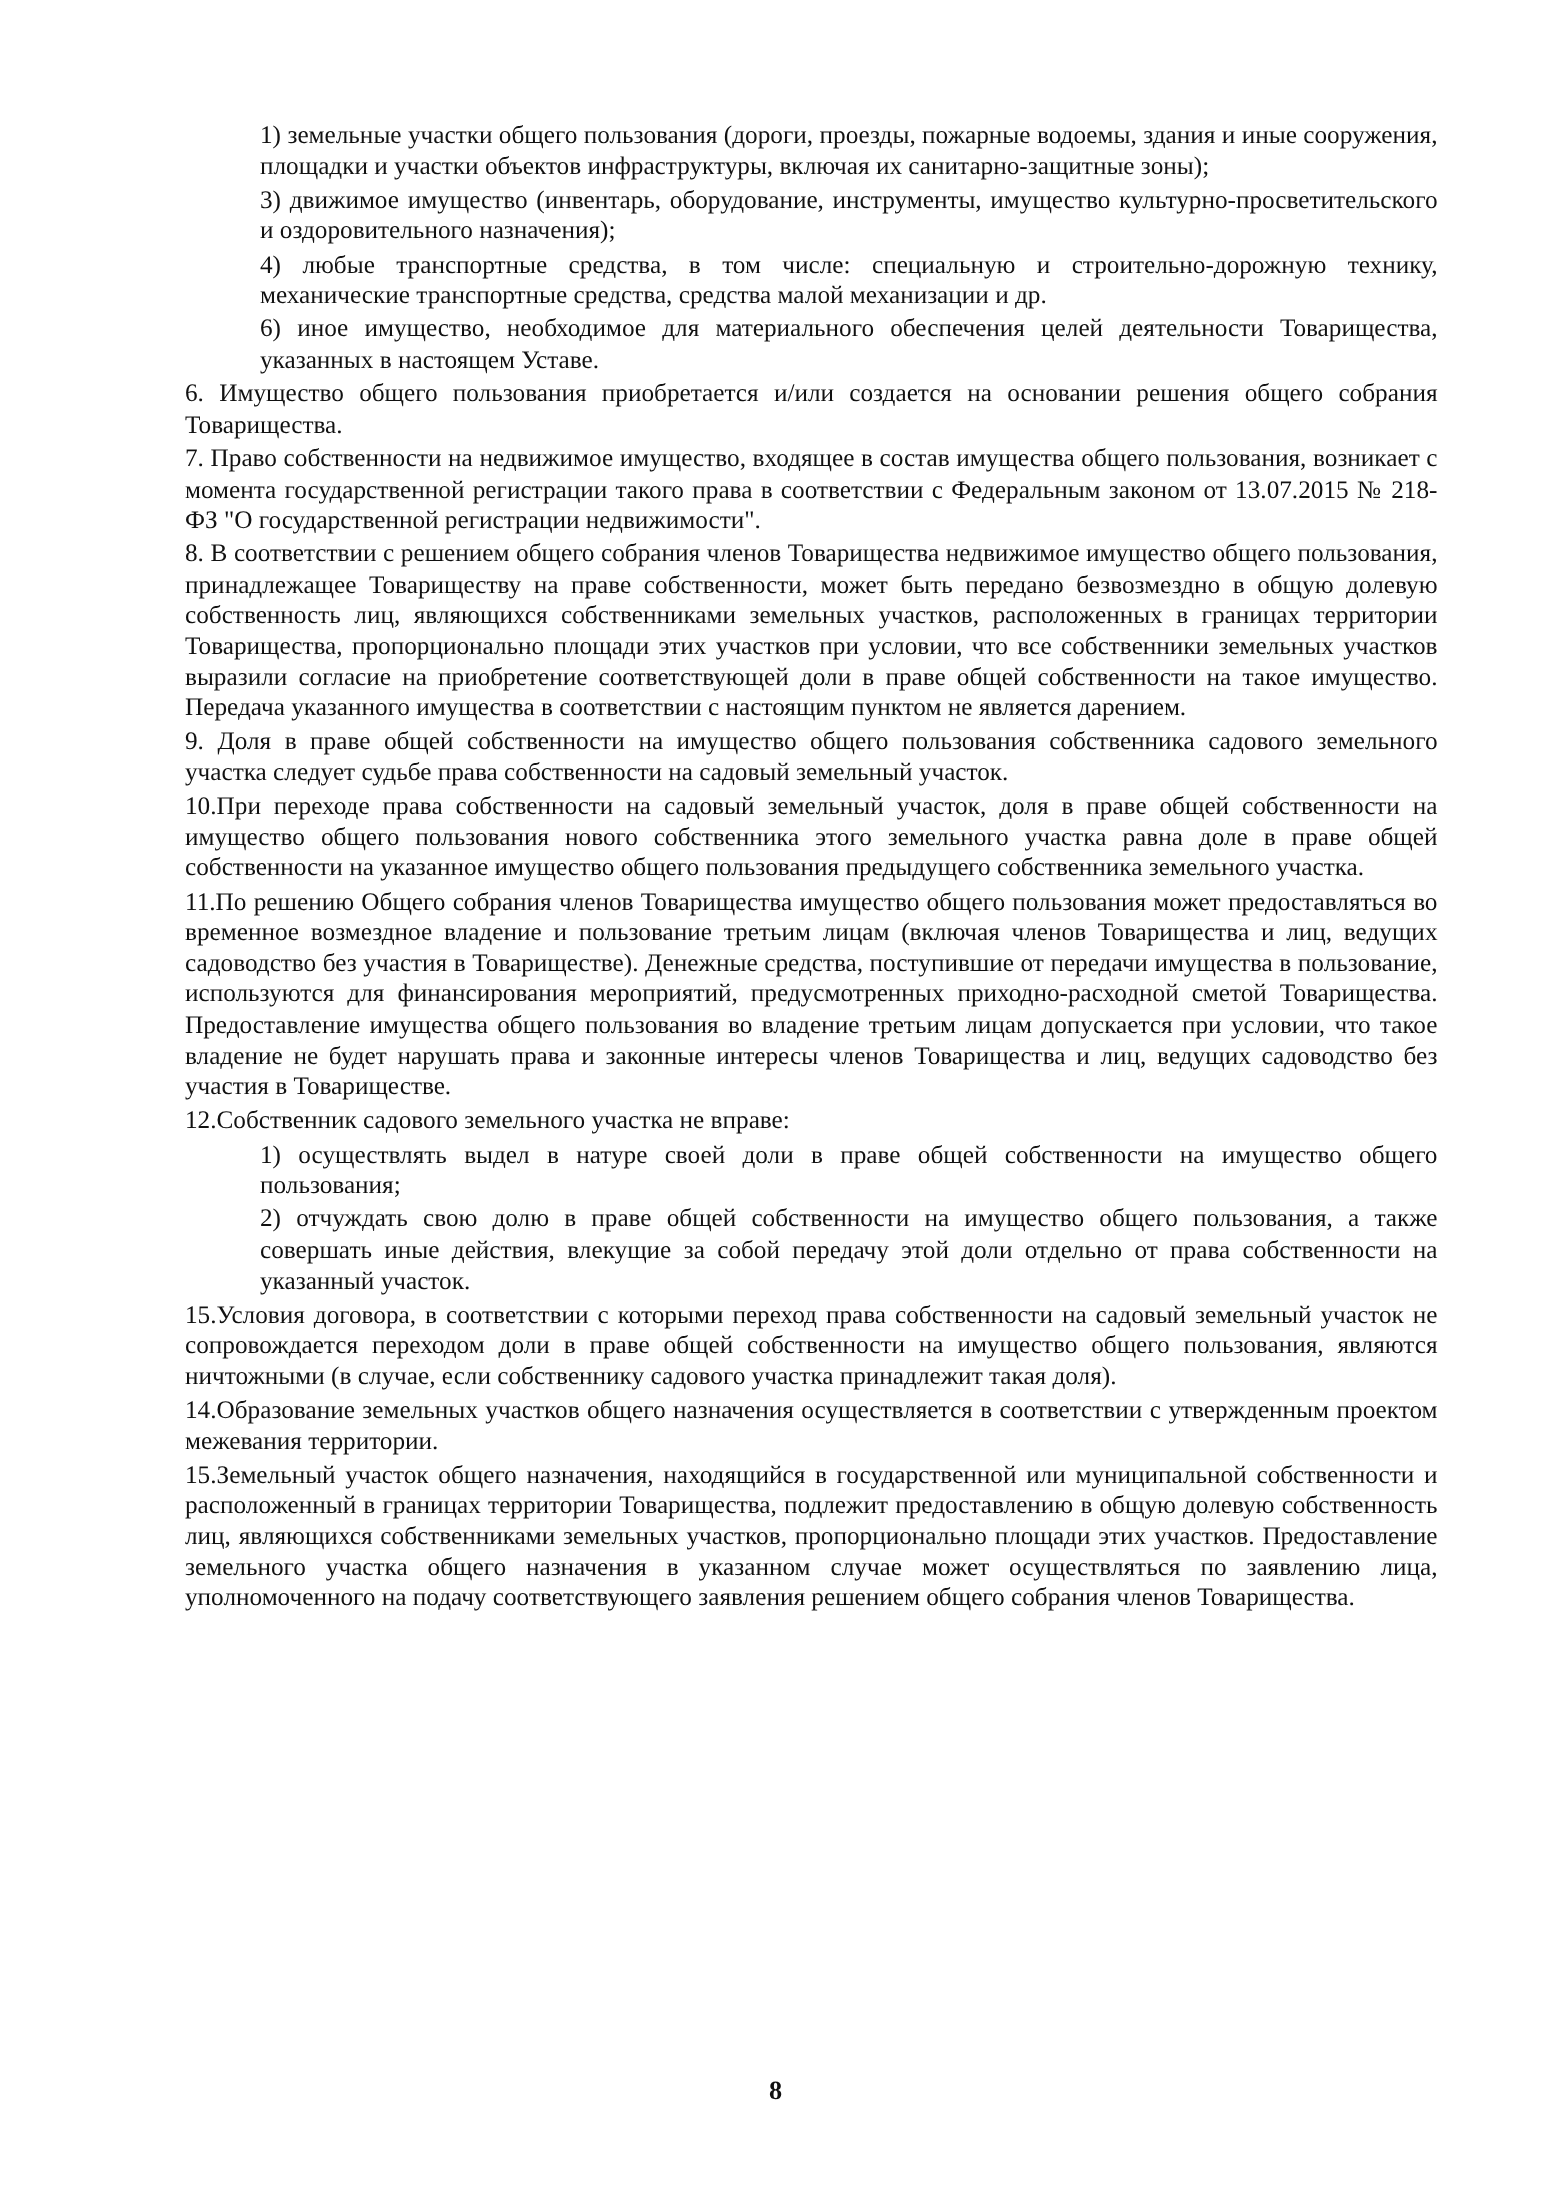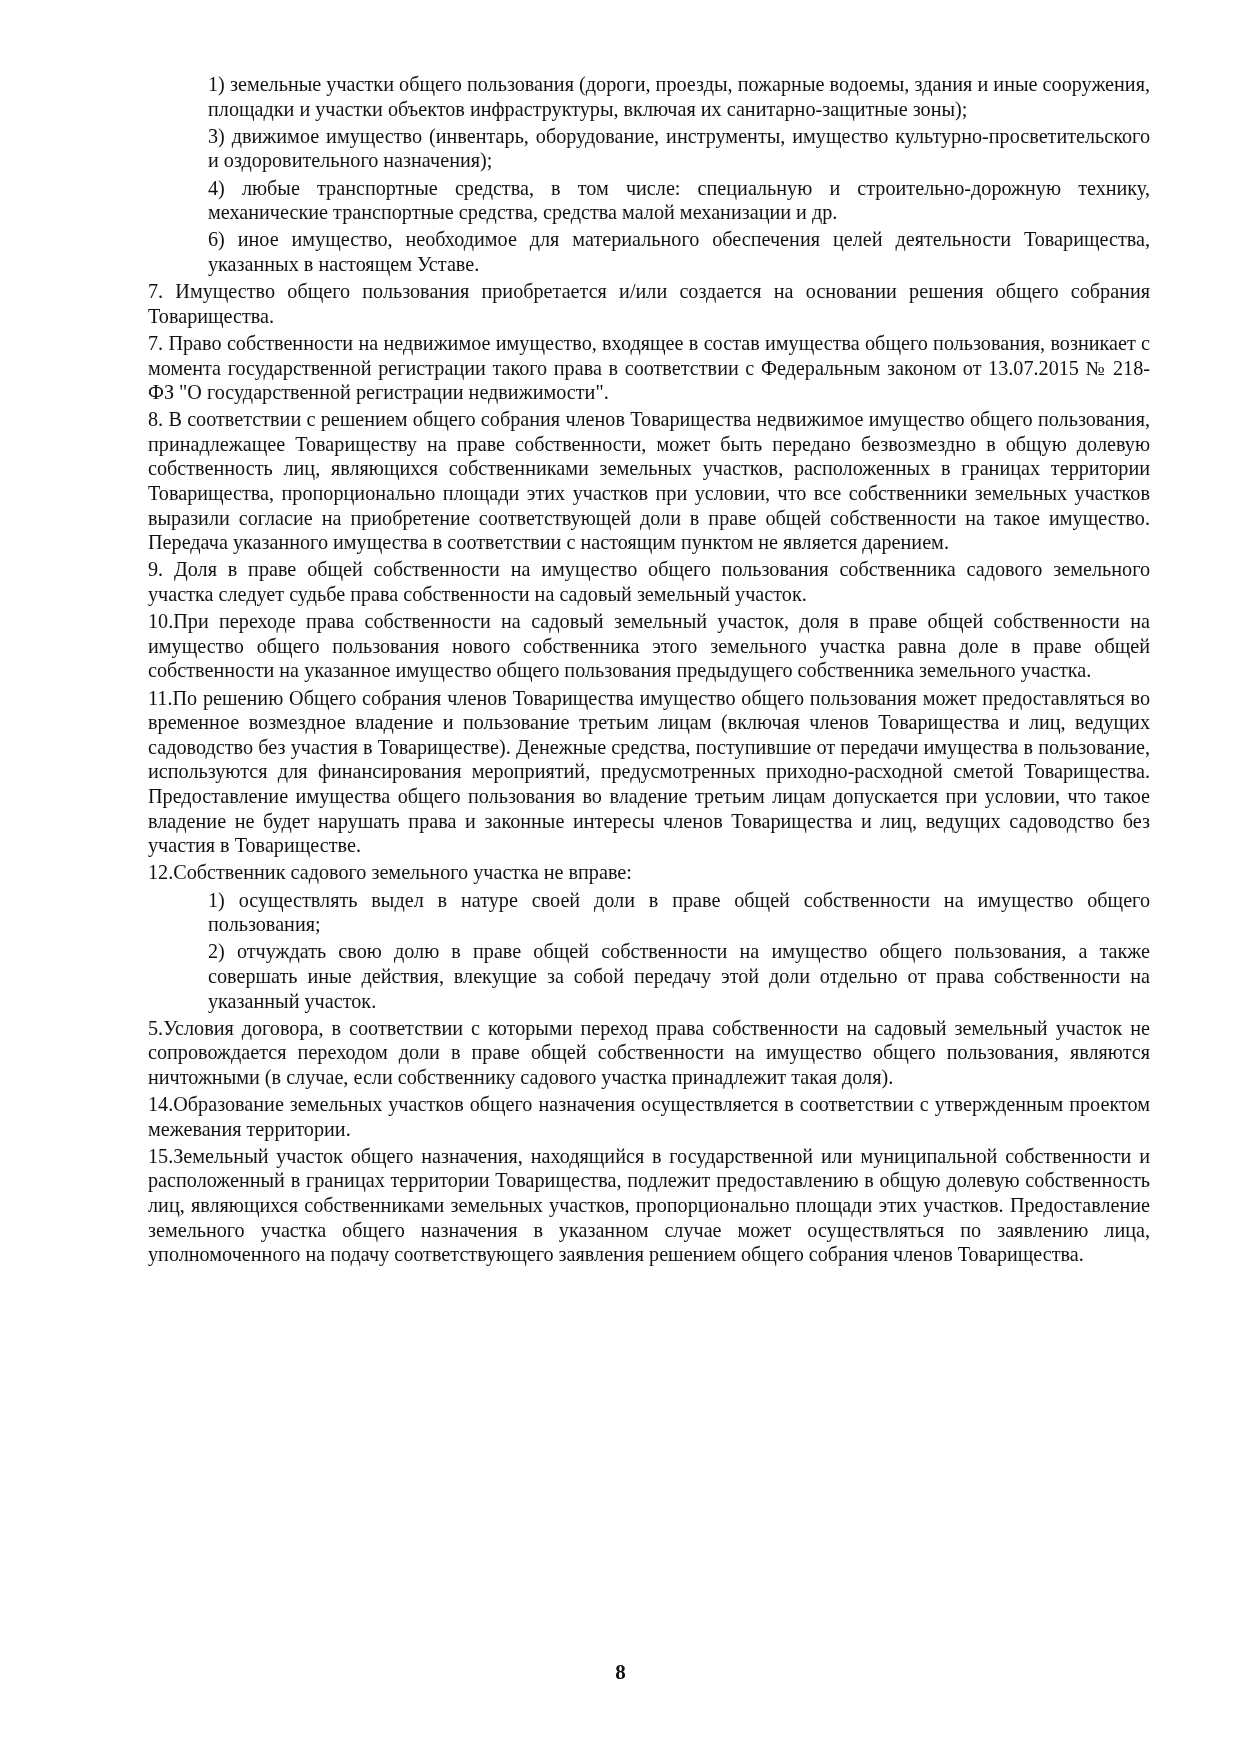--- a/index.html
+++ b/index.html
@@ -11,21 +11,21 @@
       width: 1241px;
       height: 1755px;
       position: relative;
       overflow: hidden;
       font-family: "Liberation Serif", "DejaVu Serif", serif;
       color: #111111;
     }
     .page-content {
       position: absolute;
       left: 148px;
-      top: 72px;
+      top: 96px;
       width: 1002px;
     }
     .para {
       font-size: 20.2px;
       line-height: 24.6px;
       text-align: justify;
       margin: 0 0 2.6px 0;
       hyphens: none;
     }
     .para.sub {
@@ -43,27 +43,27 @@
     }
   </style>
 </head>
 <body>
 
 <div class="page-content">
   <p class="para sub">1) земельные участки общего пользования (дороги, проезды, пожарные водоемы, здания и иные сооружения, площадки и участки объектов инфраструктуры, включая их санитарно-защитные зоны);</p>
   <p class="para sub">3) движимое имущество (инвентарь, оборудование, инструменты, имущество культурно-просветительского и оздоровительного назначения);</p>
   <p class="para sub">4) любые транспортные средства, в том числе: специальную и строительно-дорожную технику, механические транспортные средства, средства малой механизации и др.</p>
   <p class="para sub">6) иное имущество, необходимое для материального обеспечения целей деятельности Товарищества, указанных в настоящем Уставе.</p>
-  <p class="para">7. Имущество общего пользования приобретается и/или создается на основании решения общего собрания Товарищества.</p>
+  <p class="para">6. Имущество общего пользования приобретается и/или создается на основании решения общего собрания Товарищества.</p>
   <p class="para">7. Право собственности на недвижимое имущество, входящее в состав имущества общего пользования, возникает с момента государственной регистрации такого права в соответствии с Федеральным законом от 13.07.2015 № 218-ФЗ "О государственной регистрации недвижимости".</p>
   <p class="para">8. В соответствии с решением общего собрания членов Товарищества недвижимое имущество общего пользования, принадлежащее Товариществу на праве собственности, может быть передано безвозмездно в общую долевую собственность лиц, являющихся собственниками земельных участков, расположенных в границах территории Товарищества, пропорционально площади этих участков при условии, что все собственники земельных участков выразили согласие на приобретение соответствующей доли в праве общей собственности на такое имущество. Передача указанного имущества в соответствии с настоящим пунктом не является дарением.</p>
   <p class="para">9. Доля в праве общей собственности на имущество общего пользования собственника садового земельного участка следует судьбе права собственности на садовый земельный участок.</p>
   <p class="para">10.При переходе права собственности на садовый земельный участок, доля в праве общей собственности на имущество общего пользования нового собственника этого земельного участка равна доле в праве общей собственности на указанное имущество общего пользования предыдущего собственника земельного участка.</p>
   <p class="para">11.По решению Общего собрания членов Товарищества имущество общего пользования может предоставляться во временное возмездное владение и пользование третьим лицам (включая членов Товарищества и лиц, ведущих садоводство без участия в Товариществе). Денежные средства, поступившие от передачи имущества в пользование, используются для финансирования мероприятий, предусмотренных приходно-расходной сметой Товарищества. Предоставление имущества общего пользования во владение третьим лицам допускается при условии, что такое владение не будет нарушать права и законные интересы членов Товарищества и лиц, ведущих садоводство без участия в Товариществе.</p>
   <p class="para">12.Собственник садового земельного участка не вправе:</p>
   <p class="para sub">1) осуществлять выдел в натуре своей доли в праве общей собственности на имущество общего пользования;</p>
   <p class="para sub">2) отчуждать свою долю в праве общей собственности на имущество общего пользования, а также совершать иные действия, влекущие за собой передачу этой доли отдельно от права собственности на указанный участок.</p>
-  <p class="para">5.Условия договора, в соответствии с которыми переход права собственности на садовый земельный участок не сопровождается переходом доли в праве общей собственности на имущество общего пользования, являются ничтожными (в случае, если собственнику садового участка принадлежит такая доля).</p>
+  <p class="para">15.Условия договора, в соответствии с которыми переход права собственности на садовый земельный участок не сопровождается переходом доли в праве общей собственности на имущество общего пользования, являются ничтожными (в случае, если собственнику садового участка принадлежит такая доля).</p>
   <p class="para">14.Образование земельных участков общего назначения осуществляется в соответствии с утвержденным проектом межевания территории.</p>
   <p class="para">15.Земельный участок общего назначения, находящийся в государственной или муниципальной собственности и расположенный в границах территории Товарищества, подлежит предоставлению в общую долевую собственность лиц, являющихся собственниками земельных участков, пропорционально площади этих участков. Предоставление земельного участка общего назначения в указанном случае может осуществляться по заявлению лица, уполномоченного на подачу соответствующего заявления решением общего собрания членов Товарищества.</p>
 </div>
 
 <div class="page-number">8</div>
 
 </body></html>

